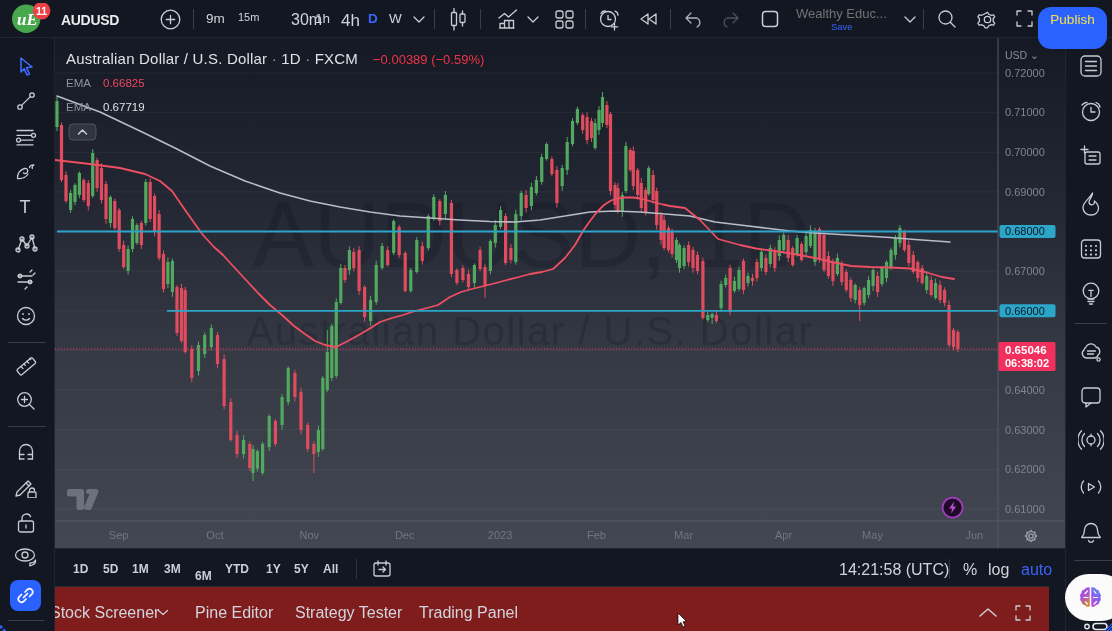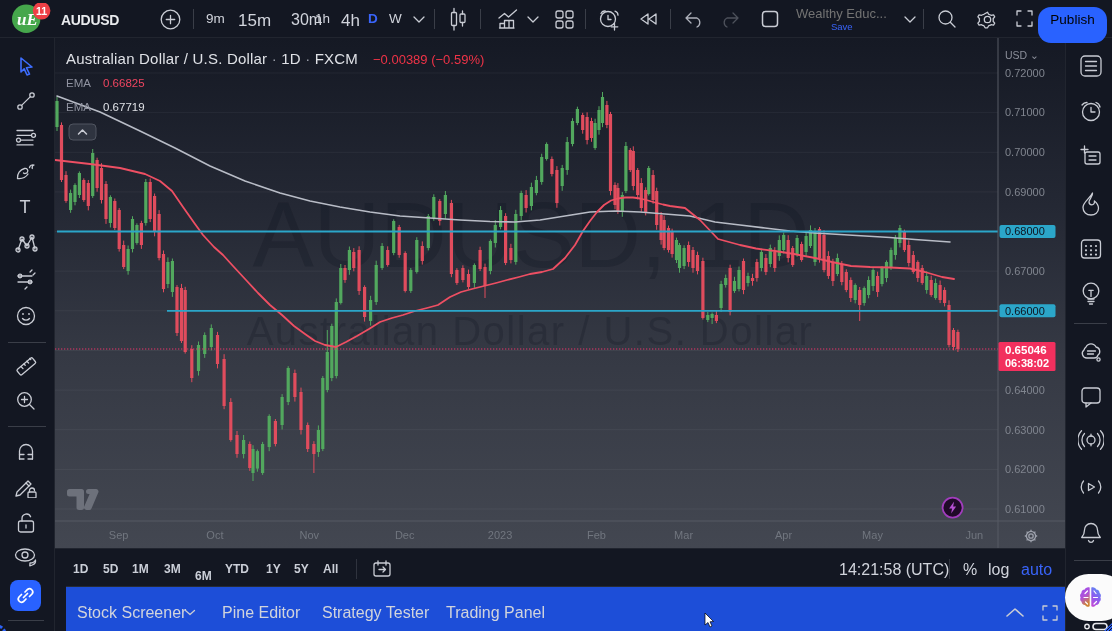--- a/index.html
+++ b/index.html
@@ -3,21 +3,21 @@
 <style>
 *{margin:0;padding:0;box-sizing:border-box}
 html,body{width:1112px;height:631px;overflow:hidden;background:#131722;
   font-family:"Liberation Sans", sans-serif;-webkit-font-smoothing:antialiased}
 .abs{position:absolute}
 #page{position:relative;width:1112px;height:631px;background:#131722}
 #topbar{left:0;top:0;width:1112px;height:38px;background:#131722;border-bottom:1px solid #21252f;z-index:5}
 #lbar{left:0;top:38px;width:55px;height:593px;background:#131722;border-right:1px solid #21252f;z-index:4}
 #rbar{left:1065px;top:38px;width:47px;height:593px;background:#131722;border-left:1px solid #21252f;z-index:4}
 #row1{left:55px;top:548px;width:1010px;height:38px;background:#131722;border-top:1px solid #21252f;z-index:3}
-#row2{left:66px;top:586px;width:1010px;height:45px;background:#1d4ed8;border-top:1px solid #262b36;z-index:3}
+#row2{left:39px;top:586px;width:1010px;height:45px;background:#7f1d1d;border-top:1px solid #262b36;z-index:3}
 .t{position:absolute;color:#d1d4dc;font-size:16px;white-space:nowrap}
 .rb{font-size:12px;font-weight:bold;color:#cbcfd8}
 .sep{position:absolute;width:1px;background:#3a3e48}
 svg{display:block}
 </style></head>
 <body>
 <div id="page">
 
 <svg xmlns="http://www.w3.org/2000/svg" width="1010" height="510" viewBox="0 0 1010 510" style="position:absolute;left:55px;top:38px">
 <defs>
@@ -306,21 +306,21 @@
     <circle cx="31.6" cy="7.8" r="8.8" fill="#ef4046"></circle>
     <text x="31.6" y="11.5" font-size="10.5" font-weight="bold" fill="#fff" text-anchor="middle">11</text>
   </svg>
   <div class="t" style="left:61px;top:12px;font-size:14px;font-weight:bold;letter-spacing:-0.3px;color:#e8eaed">AUDUSD</div>
   <svg class="abs" style="left:160px;top:9px" width="21" height="21">
         <circle cx="10.5" cy="10.5" r="9.3" stroke="#c9ccd4" stroke-width="1.3" fill="none" stroke-linecap="round" stroke-linejoin="round"></circle>
         <path d="M10.5 6.3 V14.7 M6.3 10.5 H14.7" stroke="#c9ccd4" stroke-width="1.3" fill="none" stroke-linecap="round" stroke-linejoin="round"></path>
       </svg>
   <div class="sep" style="left:193px;top:9px;height:20px"></div>
   <div class="t" style="left:206px;top:11px;font-size:13.5px">9m</div>
-  <div class="t" style="left:238px;top:11px;font-size:17px">15m</div>
+  <div class="t" style="left:238px;top:11px;font-size:11px">15m</div>
   <div class="t" style="left:291px;top:11px;font-size:16px">30m</div>
   <div class="t" style="left:315px;top:11px;font-size:13.5px">1h</div>
   <div class="t" style="left:341px;top:11px;font-size:17px">4h</div>
   <div class="t" style="left:368px;top:11px;font-size:13.5px;color:#3964f9;font-weight:bold">D</div>
   <div class="t" style="left:389px;top:11px;font-size:13.5px">W</div>
   <svg class="abs" style="left:411px;top:14px" width="16" height="10">
         <path d="M3 3 l5 5 l5 -5" stroke="#c9ccd4" stroke-width="1.3" fill="none" stroke-linecap="round" stroke-linejoin="round"></path>
       </svg>
   <div class="sep" style="left:434px;top:9px;height:20px"></div>
 
@@ -383,21 +383,21 @@
       </svg>
 
   <svg class="abs" style="left:976px;top:8px" width="23" height="23">
     <circle cx="11.5" cy="11.5" r="3.2" stroke="#c9ccd4" stroke-width="1.3" fill="none" stroke-linecap="round" stroke-linejoin="round"></circle>
     <path d="M11.5 4.2 l1.2 2.1 a5.6 5.6 0 0 1 2.4 1 l2.4-0.5 1.2 2.1 -1.6 1.8 a5.6 5.6 0 0 1 0 2.6 l1.6 1.8 -1.2 2.1 -2.4-0.5 a5.6 5.6 0 0 1 -2.4 1 l-1.2 2.1 -2.4 0 -1.2-2.1 a5.6 5.6 0 0 1 -2.4-1 l-2.4 0.5 -1.2-2.1 1.6-1.8 a5.6 5.6 0 0 1 0-2.6 l-1.6-1.8 1.2-2.1 2.4 0.5 a5.6 5.6 0 0 1 2.4-1 z" stroke="#c9ccd4" stroke-width="1.3" fill="none" stroke-linecap="round" stroke-linejoin="round"></path>
   </svg>
 
   <svg class="abs" style="left:1015px;top:9px" width="19" height="19">
     <path d="M2 6 V2 H6 M13 2 H17 V6 M17 13 V17 H13 M6 17 H2 V13" stroke="#c9ccd4" stroke-width="1.3" fill="none" stroke-linecap="round" stroke-linejoin="round"></path>
   </svg>
-  <div class="abs" style="left:1038px;top:7px;width:69px;height:36px;border-radius:13px;background:#2962ff;color:#000000;font-size:13.5px;text-align:center;line-height:25px">Publish</div>
+  <div class="abs" style="left:1038px;top:7px;width:69px;height:42px;border-radius:13px;background:#2962ff;color:#fde047;font-size:13.5px;text-align:center;line-height:25px">Publish</div>
 </div>
 
 <div class="abs" id="lbar">
   <svg class="abs" style="left:15px;top:17px" width="22" height="22">
         <path d="M6 3 L17 12 L11.5 12.8 L14.5 19 L12 20 L9.2 13.8 L6 17 Z" stroke="#3d6dfd" stroke-width="1.6" fill="none" stroke-linejoin="round"></path>
       </svg>
   <svg class="abs" style="left:15px;top:52px" width="22" height="22">
         <circle cx="5" cy="17" r="2.2" stroke="#c9ccd4" stroke-width="1.3" fill="none" stroke-linecap="round" stroke-linejoin="round"></circle>
         <circle cx="17" cy="5" r="2.2" stroke="#c9ccd4" stroke-width="1.3" fill="none" stroke-linecap="round" stroke-linejoin="round"></circle>
         <path d="M6.6 15.4 L15.4 6.6" stroke="#c9ccd4" stroke-width="1.3" fill="none" stroke-linecap="round" stroke-linejoin="round"></path>

